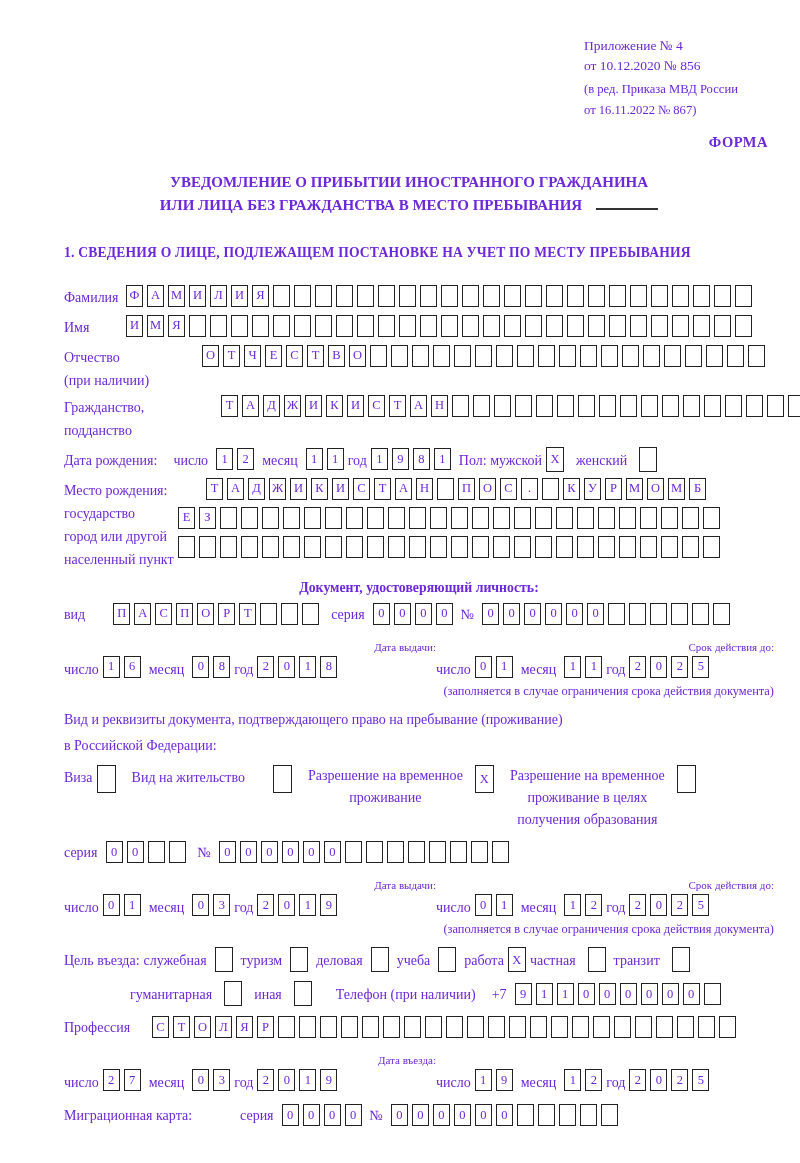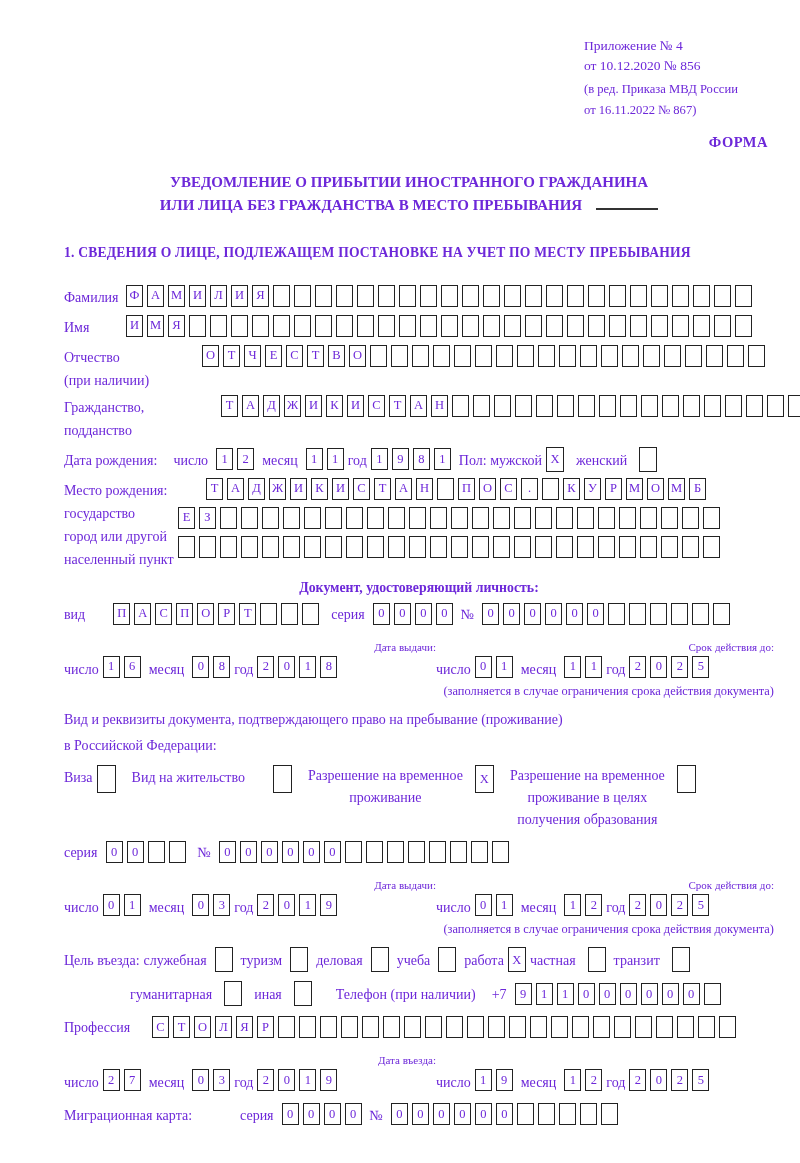--- a/index.html
+++ b/index.html
@@ -721,21 +721,21 @@
         <div class="gap4"></div>
       <div class="run">
           <span class="cell">2</span>
           <span class="cell">0</span>
           <span class="cell">2</span>
           <span class="cell">5</span>
         </div>
     </div>
   </div>
 
-  <div class="row" style="margin-top:10px;">
+  <div class="row" style="margin-top:10px;align-items:center;">
     <div class="lbl">Миграционная карта:</div>
     <div class="gap16"></div>
       <div class="gap16"></div>
       <div class="gap16"></div>
     <div class="lbl">серия</div>
       <div class="gap8"></div>
     <div class="run">
         <span class="cell">0</span>
         <span class="cell">0</span>
         <span class="cell">0</span>

